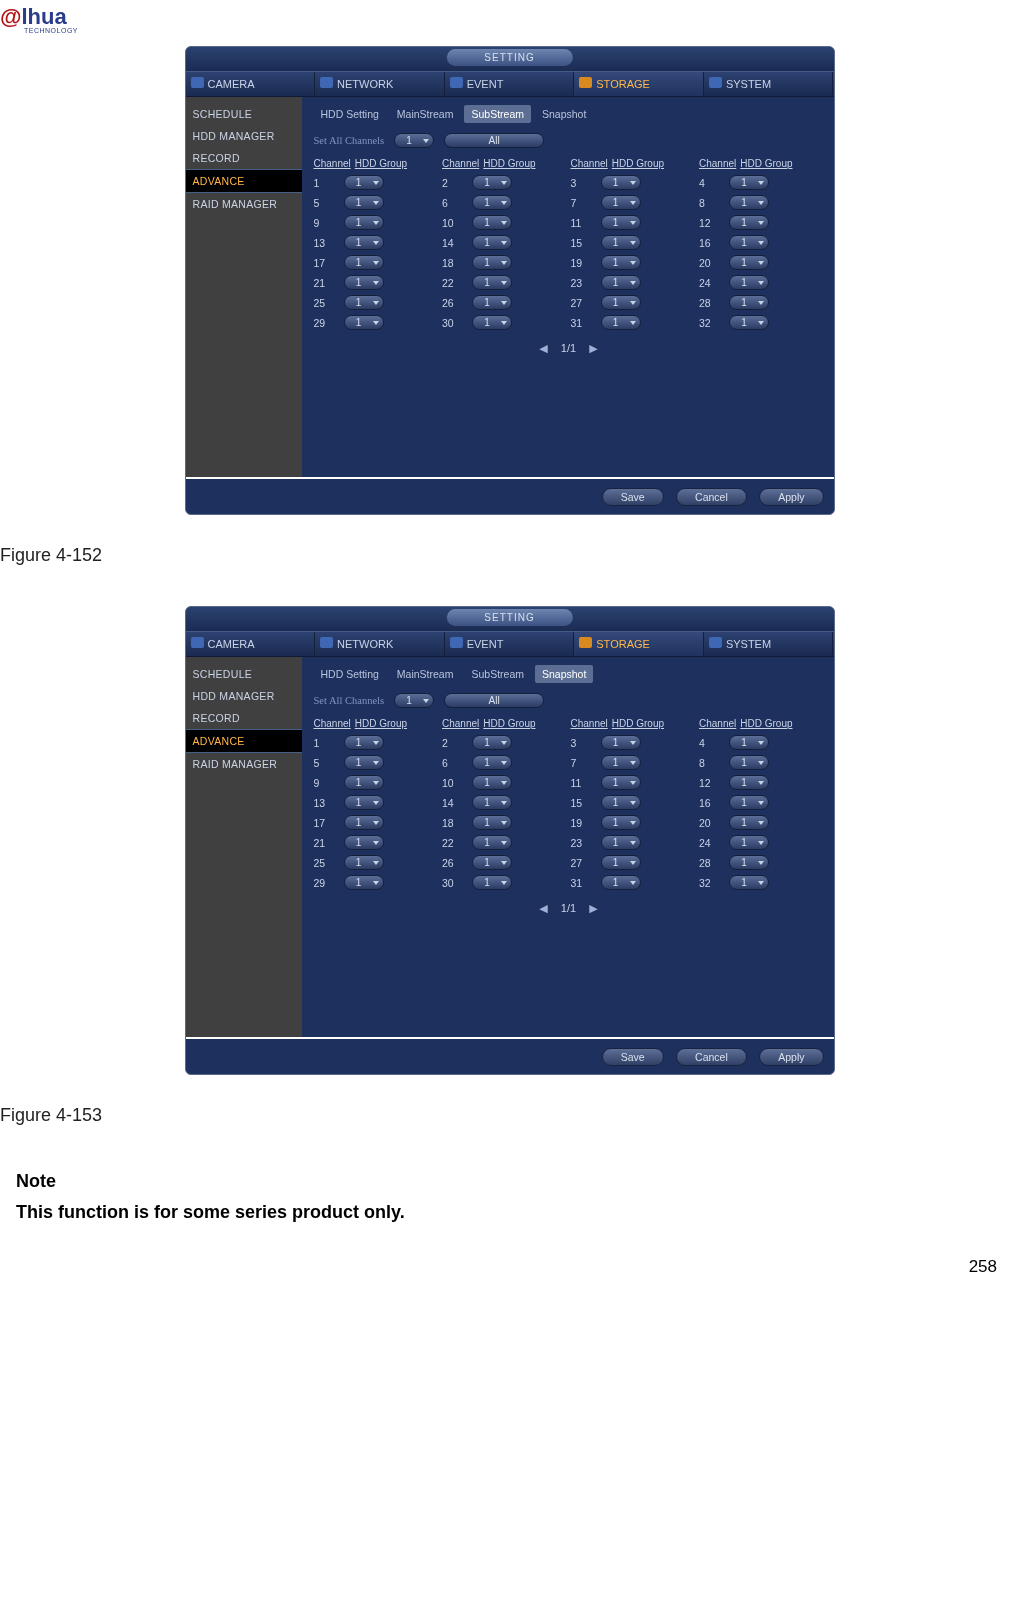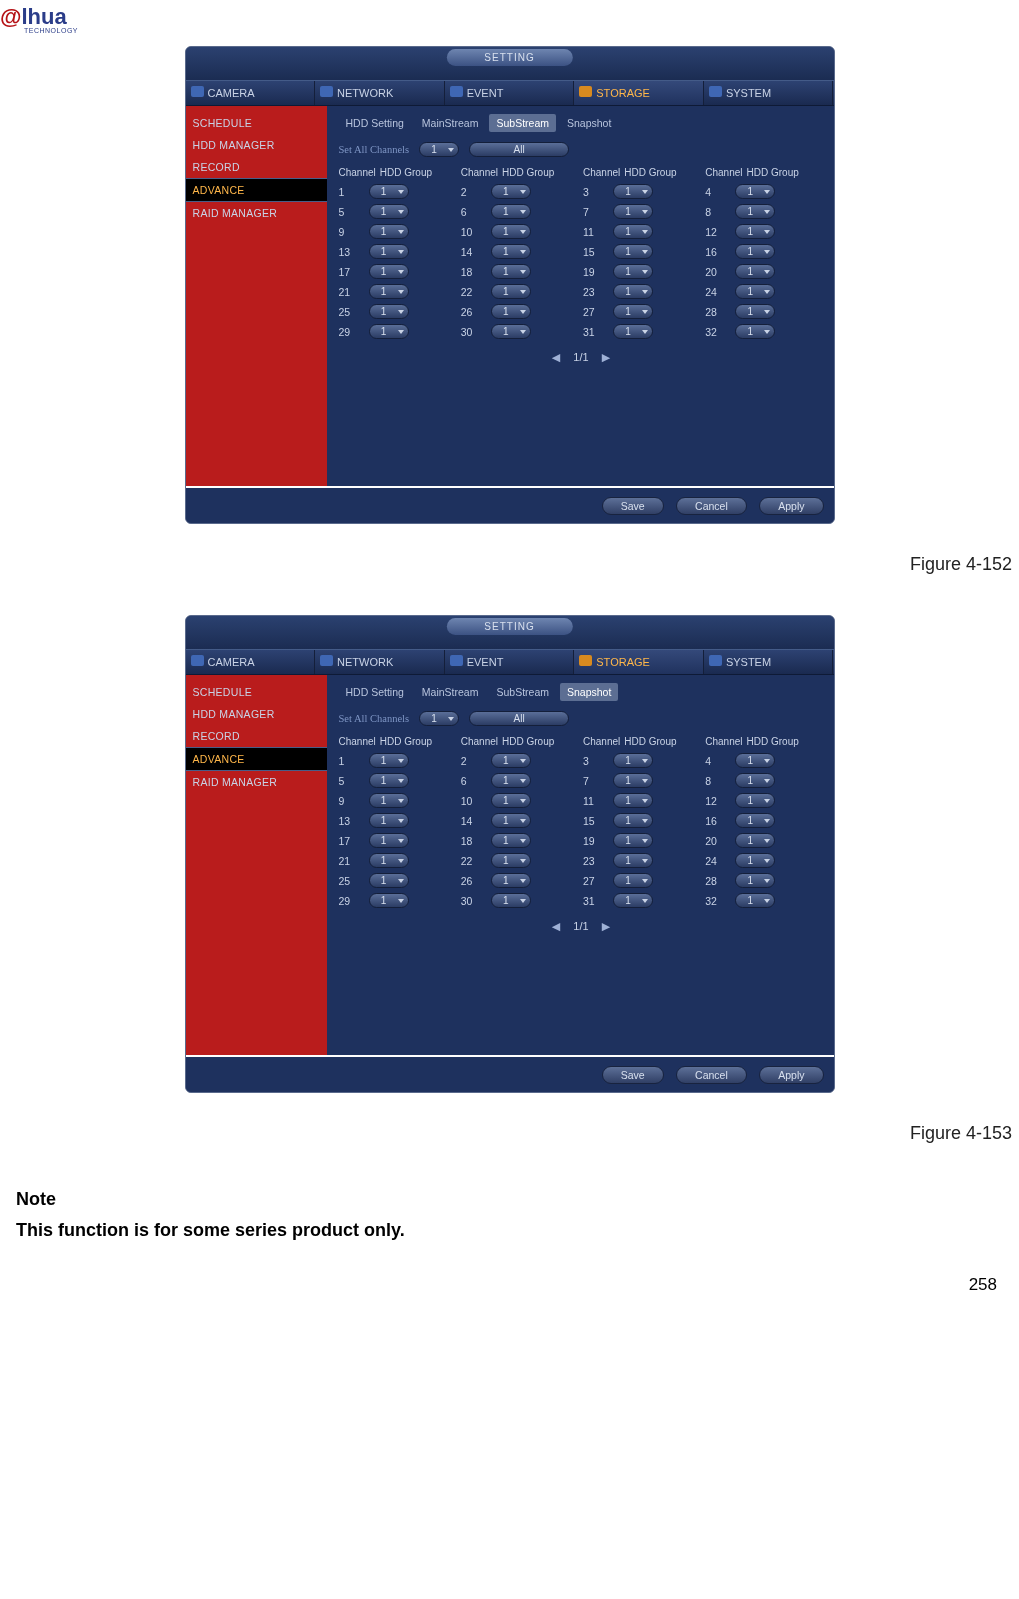--- a/index.html
+++ b/index.html
@@ -26,21 +26,21 @@
     display: inline-block;
     text-align: left;
     background: #1d2f5a;
     width: 650px;
     border: 1px solid #5a6a8c;
     border-radius: 6px;
     overflow: hidden;
     box-shadow: 0 0 0 1px #3a4a72 inset;
   }
   .win-titlebar {
-    height: 33px;
+    height: 24px;
     background: linear-gradient(#2b4170,#1b2c52);
     position: relative;
   }
   .win-title-pill {
     position: absolute;
     left: 50%;
     transform: translateX(-50%);
     top: 2px;
     background: linear-gradient(#6e85b0,#3c5283);
     color: #d8e0ee;
@@ -75,22 +75,22 @@
     background: #3f67b4;
     border-radius: 2px;
   }
   .top-tab.active .tab-icon { background: #d88a1f; }
 
   .main-area {
     display: flex;
     min-height: 380px;
   }
   .sidebar {
-    width: 141px;
-    background: #b91c1c;
+    width: 116px;
+    background: #404040;
     padding-top: 6px;
   }
   .sidebar-item {
     color: #c9d3e6;
     font-size: 10.5px;
     padding: 5px 7px;
     letter-spacing: 0.3px;
   }
   .sidebar-item.active {
     background: #000;
@@ -145,20 +145,21 @@
   }
   .pill.wide { min-width: 100px; }
 
   .grid-header {
     display: grid;
     grid-template-columns: repeat(4, 1fr);
     gap: 4px;
     margin-bottom: 6px;
     font-size: 10px;
     color:#c9d3e6;
+    text-decoration:underline;
   }
   .gh-cell { display:flex; gap:4px;}
   .grid-rows {
     display: grid;
     grid-template-columns: repeat(4, 1fr);
     gap: 5px 4px;
   }
   .cell {
     display:flex;
     align-items:center;
@@ -185,21 +186,21 @@
     background: linear-gradient(#5d7098,#303f65);
     border:1px solid #18233f;
     border-radius: 10px;
     color:#d8e0ee;
     font-size:10.5px;
     padding: 2px 18px;
     margin-left:8px;
   }
 
   .caption {
-    text-align:right;
+    text-align:left;
     font-size: 18px;
     color:#222;
     margin: 26px 7px 40px 0;
   }
 
   .doc-text {
     padding: 0 16px 0 16px;
     font-size: 18px;
     line-height: 1.7;
   }

